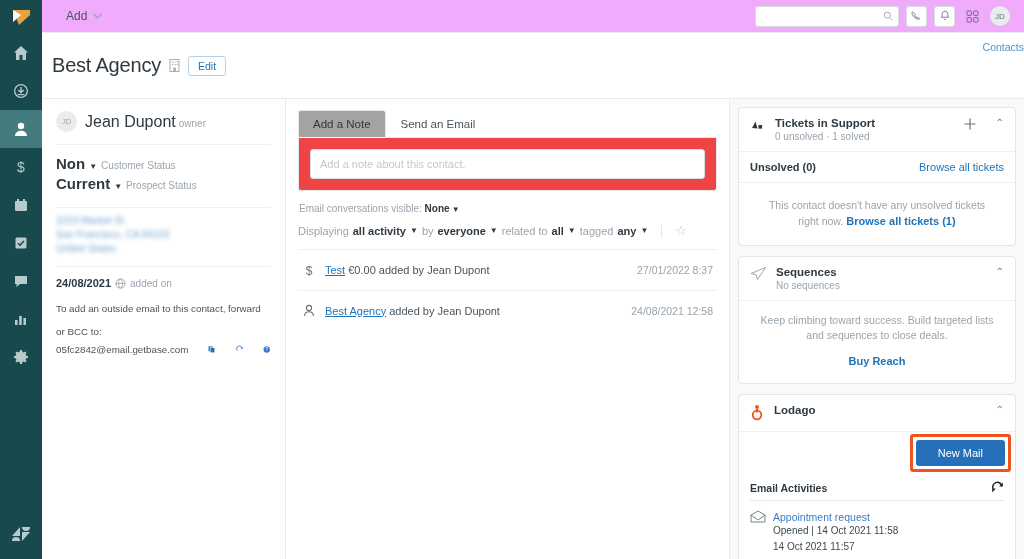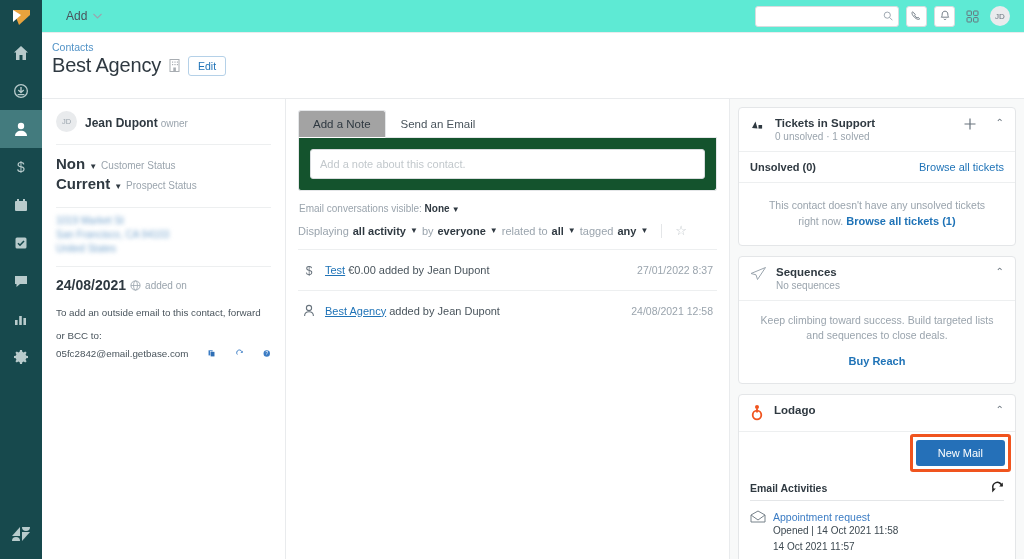--- a/index.html
+++ b/index.html
@@ -35,21 +35,21 @@
 
   
   .main { flex: 1 1 auto; display: flex; flex-direction: column; height: 559px; background:#fff;}
 
   
   .topbar {
     height: 33px; flex: 0 0 33px;
     border-bottom: 1px solid #e9ebed;
     display: flex; align-items: center;
     padding: 0 14px 0 16px;
-    background: #5eead4;
+    background: #f0abfc;
   }
   .add-btn {
     display: flex; align-items: center; gap: 6px;
     font-size: 12px; color: #49545c; cursor: pointer;
     padding: 3px 8px;
   }
   .topbar-right {
     margin-left: auto; display: flex; align-items: center; gap: 7px;
   }
   .search-box {
@@ -81,21 +81,21 @@
   }
 
   
   .page-header {
     flex: 0 0 66px; height: 66px;
     border-bottom: 1px solid #e9ebed;
     padding: 8px 0 0 10px;
     background: #fff;
   }
   .breadcrumb {
-    font-size: 10.5px; color: #5293c7; cursor: pointer; margin-bottom: 1px;
+    font-size: 10.5px; color: #5293c7; cursor: pointer; margin-bottom: 1px; text-align: right;
   }
   .title-row { display: flex; align-items: center; gap: 7px; }
   .page-title { font-size: 20px; color: #2f3941; font-weight: normal; letter-spacing: -0.2px;}
   .edit-btn {
     border: 1px solid #b5d1e8; border-radius: 3px; background: #fff;
     color: #1f73b7; font-size: 10.5px; padding: 3px 9px; cursor: pointer;
     font-family: "Liberation Sans", sans-serif;
   }
 
   
@@ -107,21 +107,21 @@
     border-right: 1px solid #e9ebed;
     padding: 10px 14px 0 14px;
     background: #fff; overflow: hidden;
   }
   .owner-row { display: flex; align-items: center; gap: 8px; padding: 2px 0 12px 0;}
   .owner-av {
     width: 21px; height: 21px; border-radius: 50%;
     background: #e9ebed; color: #9aa4ad; font-size: 7.5px;
     display: flex; align-items: center; justify-content: center;
   }
-  .owner-name { font-size: 12px; color: #2f3941; font-weight: bold; }
+  .owner-name { font-size: 16px; color: #2f3941; font-weight: normal; }
   .owner-role { font-size: 10px; color: #9aa4ad; margin-left: 3px;}
   .hr { border-top: 1px solid #edeff0; margin: 0 0 0 0; }
   .status-block { padding: 10px 0 12px 0; }
   .status-line { display: flex; align-items: baseline; gap: 4px; margin-bottom: 3px;}
   .status-val { font-size: 15px; color: #2f3941; font-weight: bold; }
   .caret { color: #2f3941; font-size: 8px; }
   .status-lbl { font-size: 10px; color: #9aa4ad; }
   .email-block { padding: 10px 0 4px 0; }
   .email-pill {
     display: inline-flex; align-items: center; gap: 4px;
@@ -130,21 +130,21 @@
   }
   .blurred {
     color: #7aa7cf; font-size: 9.5px;
     filter: blur(2.2px); user-select: none; white-space: nowrap;
   }
   .blurred.addr { font-size: 10px; display:block; line-height: 14px; }
   .field-lbl { font-size: 10px; color: #68737d; margin-left: 6px; }
   .addr-block { padding: 6px 0 10px 0; }
   .added-block { padding: 10px 0 8px 0; }
   .added-row { display: flex; align-items: center; gap: 4px; }
-  .added-date { font-size: 14px; color: #2f3941; font-weight: bold; }
+  .added-date { font-size: 11px; color: #2f3941; font-weight: bold; }
   .added-lbl { font-size: 10px; color: #9aa4ad; }
   .bcc-text { font-size: 9.8px; color: #49545c; line-height: 23px; }
   .bcc-mail-row { display: flex; align-items: center; gap: 20px; margin-top: 1px;}
   .bcc-mail { font-size: 9.8px; color: #49545c; }
 
   
   .col-mid {
     flex: 1 1 auto; min-width: 0;
     border-right: 1px solid #e9ebed;
     padding: 10px 12px 0 12px; background: #fff;
@@ -153,21 +153,21 @@
   .tab {
     font-size: 11.5px; color: #49545c; padding: 7px 14px;
     border: 1px solid transparent; border-bottom: none; cursor: pointer;
     position: relative; top: 1px;
   }
   .tab.active {
     background: #a3a3a3; border: 1px solid #e4e6e8; border-bottom: 1px solid #fff;
     border-radius: 3px 3px 0 0; color: #2f3941;
   }
   .note-card {
-    background: #14532d; border: 1px solid #e4e6e8; border-top: none;
+    background: #ef4444; border: 1px solid #e4e6e8; border-top: none;
     padding: 11px; border-radius: 0 0 3px 3px;
   }
   .note-input {
     width: 100%; height: 30px; border: 1px solid #d8dcde; border-radius: 3px;
     background: #fff; padding: 0 9px; font-size: 11px; outline: none;
     color: #2f3941; font-family: "Liberation Sans", sans-serif;
   }
   .note-input::placeholder { color: #c2c8cc; }
   .vis-row { font-size: 10px; color: #9aa4ad; padding: 12px 1px 9px 1px; }
   .vis-row b { color: #2f3941; font-weight: bold; }

